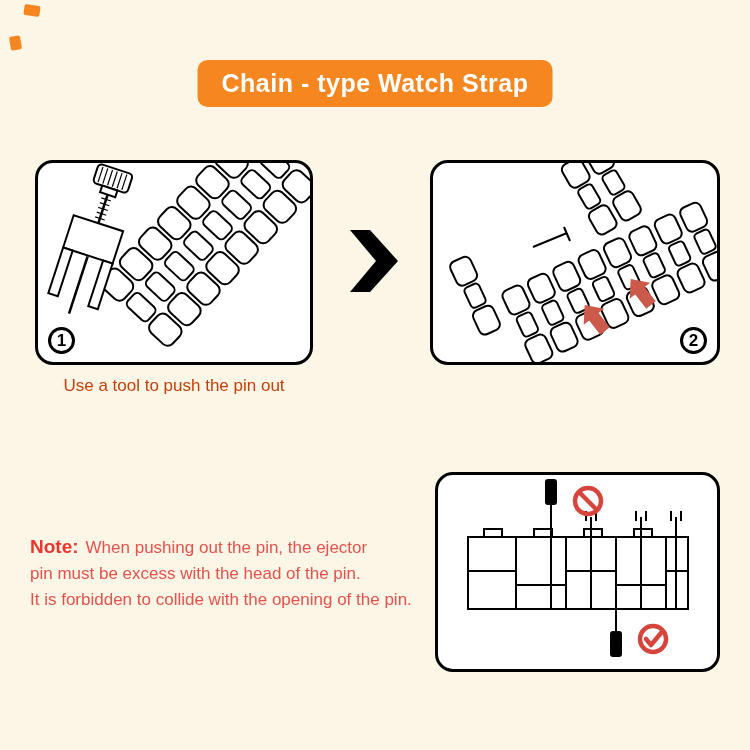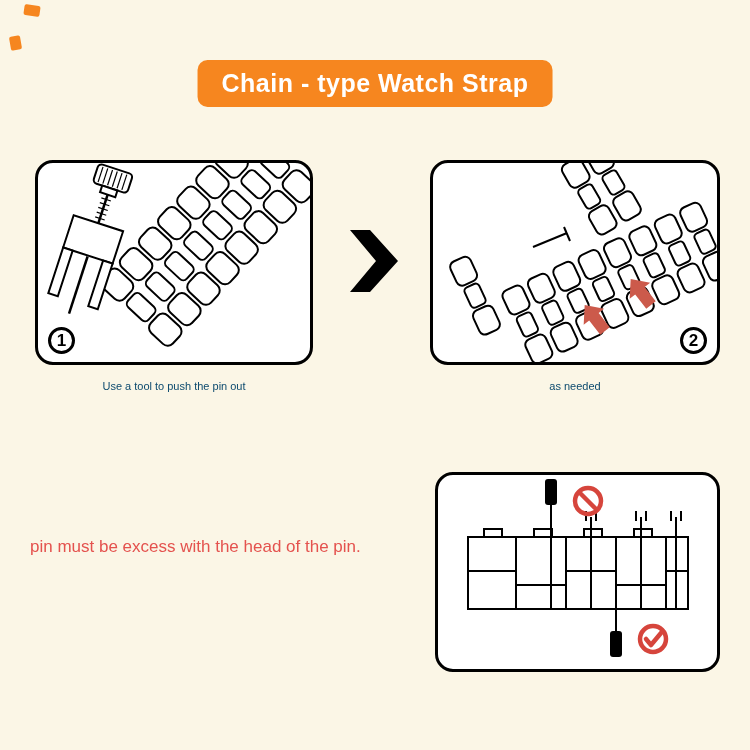--- a/index.html
+++ b/index.html
@@ -30,21 +30,21 @@
   .panel-detail{left:435px; top:472px; width:285px; height:200px;}
   .chevron{position:absolute; left:350px; top:230px;}
   .step-num{
     position:absolute; width:27px; height:27px; border:3px solid var(--line);
     border-radius:50%; background:var(--panel);
     display:flex; align-items:center; justify-content:center;
     font-weight:bold; font-size:17px; color:var(--line); z-index:3;
   }
   .num-left{left:10px; bottom:8px;}
   .num-right{right:10px; bottom:8px;}
-  .caption{position:absolute; text-align:center; font-size:11px; color:#0c4a6e; line-height:24px;}
+  .caption{position:absolute; text-align:center; font-size:17px; color:#c2410c; line-height:24px;}
   .caption-1{left:35px; top:374px; width:278px;}
   .caption-2{left:430px; top:374px; width:290px;}
   .note{position:absolute; left:30px; top:534px; width:420px; font-size:17px; line-height:26px; color:var(--note-text-red);}
   .note p{margin:0;}
   .note-label{font-size:19px; font-weight:bold; color:var(--note-label-red); margin-right:7px;}
 </style>
 </head>
 <body>
 
 <div class="page">
@@ -151,25 +151,28 @@
     </svg>
     <div class="step-num num-right">
       <span>2</span>
     </div>
   </div>
 
   <div class="caption caption-1">
     <div>Use a tool to push the pin out</div>
   </div>
   <div class="caption caption-2">
-    <div>as needed</div>
   </div>
 
   <div class="note">
+    <p>
+      <span class="note-label">Note:</span><span>When pushing out the pin, the ejector</span>
+    </p>
     <p>pin must be excess with the head of the pin.</p>
+    <p>It is forbidden to collide with the opening of the pin.</p>
   </div>
 
   <div class="panel panel-detail">
     <svg width="279" height="194" viewBox="0 0 279 194">
 
       <g fill="#fff" stroke="#000" stroke-width="2">
         <rect x="30" y="62" width="220" height="72"></rect>
         <rect x="46" y="54" width="18" height="8"></rect>
         <rect x="96" y="54" width="18" height="8"></rect>
         <rect x="146" y="54" width="18" height="8"></rect>

